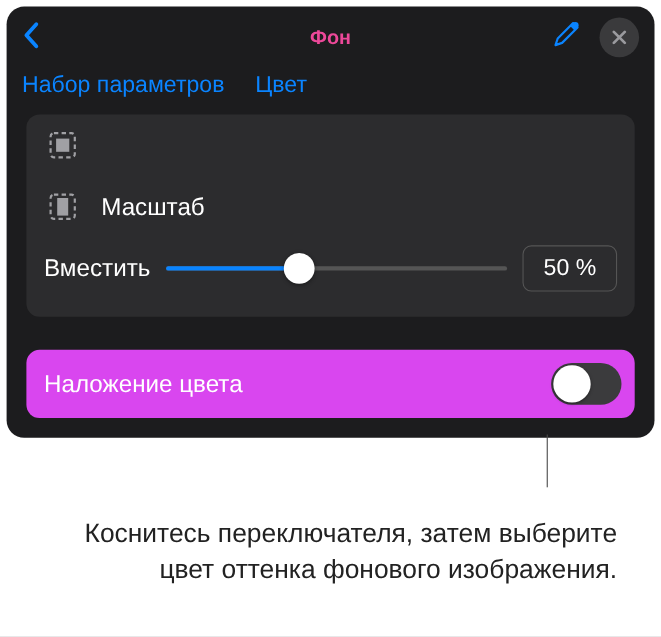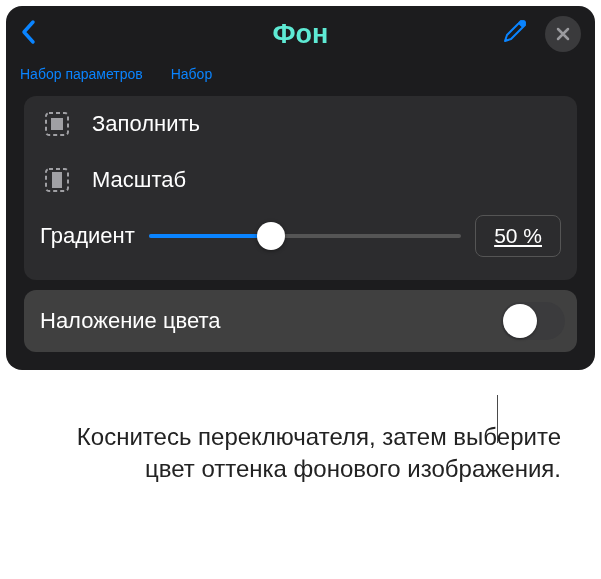--- a/index.html
+++ b/index.html
@@ -21,23 +21,23 @@
     }
     .header {
       display: flex;
       align-items: center;
       justify-content: space-between;
       padding: 10px 14px 6px 14px;
       height: 52px;
     }
     .back-btn svg { width: 18px; height: 26px; }
     .title {
-      font-size: 27px;
+      font-size: 18px;
       font-weight: 600;
-      color: #5eead4;
+      color: #ec4899;
       position: absolute;
       left: 50%;
       transform: translateX(-50%);
     }
     .header-right {
       display: flex;
       align-items: center;
       gap: 18px;
     }
     .eyedropper svg { width: 26px; height: 26px; }
@@ -49,21 +49,21 @@
       display: flex;
       align-items: center;
       justify-content: center;
     }
     .close-btn svg { width: 16px; height: 16px; }
     .tabs {
       display: flex;
       align-items: flex-start;
       padding: 4px 0 10px 0;
       gap: 0;
-      font-size: 14px;
+      font-size: 21px;
     }
     .tab {
       color: #0a84ff;
       padding: 4px 14px;
       white-space: nowrap;
     }
     .tab.active {
       background: #0a84ff;
       color: #fff;
       border-radius: 9px;
@@ -142,26 +142,25 @@
       min-width: 80px;
       height: 42px;
       border: 1px solid #555;
       border-radius: 8px;
       display: flex;
       align-items: center;
       justify-content: center;
       font-size: 21px;
       color: #fff;
       padding: 0 18px;
-      text-decoration: underline;
     }
     .overlay-card {
-      background: #404040;
+      background: #d946ef;
       border-radius: 12px;
-      margin-top: 10px;
+      margin-top: 30px;
       padding: 10px 12px 10px 16px;
       display: flex;
       align-items: center;
       justify-content: space-between;
       height: 62px;
     }
     .overlay-label {
       font-size: 22px;
       color: #fff;
     }
@@ -185,21 +184,21 @@
     .callout-line {
       position: absolute;
       width: 1px;
       background: #4a4a4a;
       top: 395px;
       left: 497px;
       height: 48px;
     }
     .callout {
       position: absolute;
-      top: 421px;
+      top: 470px;
       left: 60px;
       right: 40px;
       text-align: right;
       font-size: 24px;
       line-height: 1.35;
       color: #222;
       font-weight: 400;
     }
   </style>
 </head>
@@ -223,48 +222,47 @@
       <div class="close-btn">
         <svg viewBox="0 0 16 16">
           <path d="M3 3 L13 13 M13 3 L3 13" stroke="#9a9a9e" stroke-width="2.5" stroke-linecap="round"></path>
         </svg>
       </div>
     </div>
   </div>
 
   <div class="tabs">
     <div class="tab">Набор параметров</div>
-    <div class="tab">Набор</div>
+    <div class="tab">Цвет</div>
   </div>
 
   <div class="content">
     <div class="inner-card">
 
       <div class="option-row">
         <span class="opt-icon">
           <svg viewBox="0 0 34 34">
             <rect x="6" y="6" width="22" height="22" rx="3" fill="none" stroke="#a0a0a4" stroke-width="2" stroke-dasharray="4 3"></rect>
             <rect x="11" y="11" width="12" height="12" fill="#a0a0a4"></rect>
           </svg>
         </span>
-        <span class="opt-label">Заполнить</span>
       </div>
 
       <div class="option-row">
         <span class="opt-icon">
           <svg viewBox="0 0 34 34">
             <rect x="6" y="6" width="22" height="22" rx="3" fill="none" stroke="#a0a0a4" stroke-width="2" stroke-dasharray="4 3"></rect>
             <rect x="12" y="9" width="10" height="16" fill="#a0a0a4"></rect>
           </svg>
         </span>
         <span class="opt-label">Масштаб</span>
       </div>
 
       <div class="scale-row">
-        <span class="scale-label">Градиент</span>
+        <span class="scale-label">Вместить</span>
         <div class="slider-wrap">
           <div class="slider-track"></div>
           <div class="slider-fill"></div>
           <div class="slider-thumb"></div>
         </div>
         <div class="scale-value-box">50 %</div>
       </div>
     </div>
 
     <div class="overlay-card">

